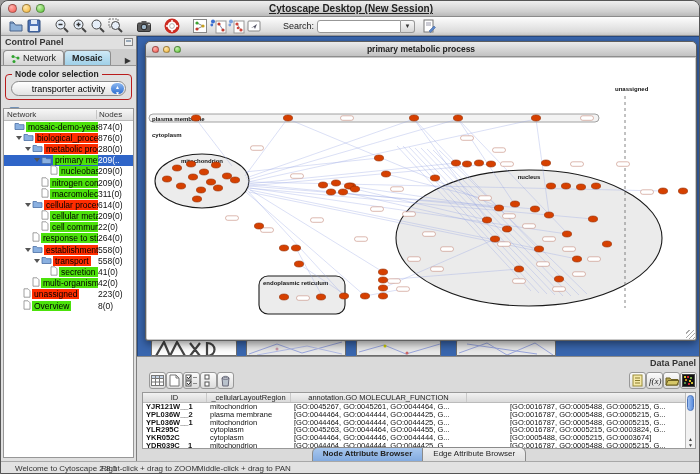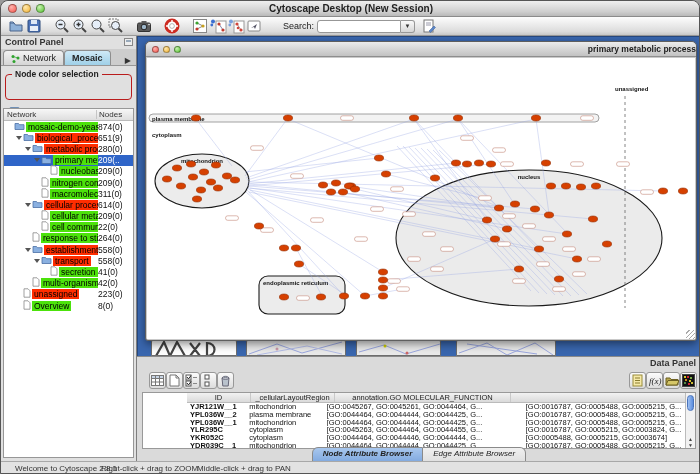--- a/index.html
+++ b/index.html
@@ -8,21 +8,21 @@
        background:#e3e3e3;overflow:hidden;border-radius:8px 8px 0 0;border:1px solid #555;}
   
   .titlebar{position:absolute;left:0;top:0;width:700px;height:16px;
     background:linear-gradient(#efefef,#cfcfcf 70%,#b9b9b9);border-bottom:1px solid #8b8b8b;
     border-radius:8px 8px 0 0;}
   .lights{position:absolute;left:7px;top:3px;display:flex;gap:5px;}
   .light{width:9px;height:9px;border-radius:50%;border:1px solid rgba(0,0,0,.35);}
   .l-red{background:radial-gradient(circle at 35% 30%,#ffb3ad,#f4564d);}
   .l-yel{background:radial-gradient(circle at 35% 30%,#ffe9b0,#f2b231);}
   .l-grn{background:radial-gradient(circle at 35% 30%,#c9f2b2,#5cc råc32);background:radial-gradient(circle at 35% 30%,#c9f2b2,#54c22e);}
-  .wtitle{width:100%;text-align:center;font-size:10px;font-weight:bold;color:#222;line-height:15px;}
+  .wtitle{width:100%;text-align:center;font-size:10px;font-weight:bold;color:#222;line-height:15px;text-decoration:underline;}
   
   .toolbar{position:absolute;left:0;top:16px;width:700px;height:19px;
     background:linear-gradient(#fdfdfd,#dcdcdc 80%,#c8c8c8);border-bottom:1px solid #989898;
     display:flex;align-items:center;padding:0 6px;}
   .tbtn{width:18px;height:17px;display:flex;align-items:center;justify-content:center;flex:0 0 auto;}
   .tsep{width:10px;flex:0 0 auto;}
   .search-label{font-size:9px;color:#222;margin:0 3px 0 20px;}
   .search-input{width:84px;height:13px;border:1px solid #979797;border-radius:3px 0 0 3px;
     font-size:9px;padding:0 3px;background:#fff;}
   .search-drop{width:14px;height:13px;border:1px solid #979797;border-left:none;border-radius:0 3px 3px 0;
@@ -65,46 +65,46 @@
   
   .desktop{position:absolute;left:136px;top:35px;width:564px;height:320px;background:#3966ae;
     box-shadow:inset 1px 1px 0 #27497f, inset -1px 0 0 #27497f;}
   .pwin{position:absolute;height:17px;top:303px;background:#e9e9e9;border:1px solid #6d6d6d;border-radius:3px 3px 0 0;overflow:hidden;}
   .iwin{position:absolute;left:8px;top:5px;width:552px;height:300px;background:#c9c9c9;
     border:1px solid #5f5f5f;border-radius:5px 5px 3px 3px;box-shadow:0 3px 8px rgba(0,0,0,.45);}
   .iw-title{height:15px;background:linear-gradient(#ececec,#c2c2c2);border-bottom:1px solid #8e8e8e;
     border-radius:5px 5px 0 0;position:relative;}
   .iw-lights{position:absolute;left:6px;top:4px;display:flex;gap:4px;}
   .iw-lights .light{width:7px;height:7px;}
-  .iw-text{text-align:right;font-size:8.5px;font-weight:bold;color:#222;line-height:14px;}
+  .iw-text{text-align:center;font-size:8.5px;font-weight:bold;color:#222;line-height:14px;}
   .iw-body{position:absolute;left:1px;right:1px;top:16px;bottom:1px;background:#fff;overflow:hidden;}
   .grip{position:absolute;right:1px;bottom:1px;width:9px;height:9px;
     background:repeating-linear-gradient(135deg,#fff 0 2px,#aaa 2px 3px);}
   
   .dpanel{position:absolute;left:136px;top:355px;width:564px;height:105px;background:#dadada;
     border-top:1px solid #8a8a8a;}
   .dp-header{height:13px;font-size:9px;font-weight:bold;color:#333;padding:1px 5px 0;position:relative;text-align:right;}
   .dp-toolbar{position:absolute;left:4px;right:4px;top:13px;height:20px;display:flex;align-items:center;gap:0;padding-left:8px;}
   .dbtn{width:17px;height:17px;border:1px solid #989898;border-radius:3px;background:linear-gradient(#fbfbfb,#dcdcdc);
     display:flex;align-items:center;justify-content:center;}
   .dp-spacer{flex:1;}
   .dp-table{position:absolute;left:5px;right:5px;top:35px;height:57px;background:#fff;border:1px solid #999;display:flex;}
-  .tbl{flex:1;overflow:hidden;margin-left:44px;}
+  .tbl{flex:1;overflow:hidden;}
   .tbl-head{display:flex;height:10px;background:linear-gradient(#f2f2f2,#dadada);border-bottom:1px solid #bbb;}
   .tbl-head div{font-size:7.5px;color:#222;text-align:center;border-right:1px solid #c9c9c9;overflow:hidden;white-space:nowrap;}
   .tbl-row{display:flex;height:7.8px;}
   .tbl-row div{font-size:7.5px;color:#111;padding-left:3px;overflow:hidden;white-space:nowrap;line-height:7.8px;}
   .tbl-row div:first-child{font-weight:bold;}
   .vscroll{width:10px;border-left:1px solid #bbb;background:#f2f2f2;position:relative;}
   .vthumb{position:absolute;left:1px;right:1px;top:2px;height:16px;border-radius:4px;
     background:linear-gradient(90deg,#9fc0f2,#5c8ede);border:1px solid #4a74bb;}
   .varrows{position:absolute;bottom:0;left:0;right:0;font-size:5px;line-height:6px;text-align:center;color:#444;}
   .dp-tabs{position:absolute;left:0;right:0;bottom:1px;height:13px;display:flex;justify-content:center;}
   .dp-tab{height:22px;font-size:8px;line-height:12px;padding:0 10px;border:1px solid #8a8a8a;border-left:none;
-    background:linear-gradient(#f0f0f0,#d8d8d8);color:#222;font-style:italic;}
+    background:linear-gradient(#f0f0f0,#d8d8d8);color:#222;}
   .dp-tab:first-child{border-left:1px solid #8a8a8a;border-radius:6px 0 0 6px;}
   .dp-tab:last-child{border-radius:0 6px 6px 0;}
   .dp-tab.sel{background:linear-gradient(#a8c7ee,#6f9cd9);font-weight:bold;}
   
   .statusbar{position:absolute;left:0;top:460px;width:700px;height:14px;background:#e2e2e2;border-top:1px solid #a8a8a8;}
   .statusbar span{position:absolute;top:2px;font-size:8px;color:#333;}
   
   .rlabel{font-family:"Liberation Sans",sans-serif;font-size:6px;font-weight:bold;fill:#111;}
 </style>
 </head>
@@ -249,20 +249,24 @@
           </svg>
         <span>Network</span>
       </div>
       <div class="cp-tab sel">
         <span>Mosaic</span>
       </div>
       <span class="cp-tab-arrow">▶</span>
     </div>
     <div class="groupbox">
       <span class="group-legend">Node color selection</span>
+      <div class="combo">
+        <span>transporter activity</span>
+        <span class="combo-stepper">▲<br>▼</span>
+      </div>
     </div>
     <div class="checkrow">
       <span class="checkbox">✓</span>
       <span class="checklabel">Select nodes</span>
     </div>
     <div class="tree-wrap">
       <div class="tree-head">
         <div class="c1">Network</div>
         <div class="c2">Nodes</div>
       </div>
@@ -278,21 +282,21 @@
           </div>
           <div class="trow">
             <span style="width: 11px; flex: 0 0 auto;"></span>
             <span class="arrow">
               <i></i>
             </span>
             <span style="flex: 0 0 auto; margin: 0px 1px;"><svg width="11" height="9">
                 <path d="M1 2.5h3.5l1 1.2H10v4.8H1z" fill="#8ab0e0" stroke="#4a6fa5" stroke-width="0.8"></path>
               </svg></span>
             <span class="lbl red">biological_process</span>
-            <span class="cnt">651(9)</span>
+            <span class="cnt">876(0)</span>
           </div>
           <div class="trow">
             <span style="width: 20px; flex: 0 0 auto;"></span>
             <span class="arrow">
               <i></i>
             </span>
             <span style="flex: 0 0 auto; margin: 0px 1px;"><svg width="11" height="9">
                 <path d="M1 2.5h3.5l1 1.2H10v4.8H1z" fill="#8ab0e0" stroke="#4a6fa5" stroke-width="0.8"></path>
               </svg></span>
             <span class="lbl red">metabolic process</span>

